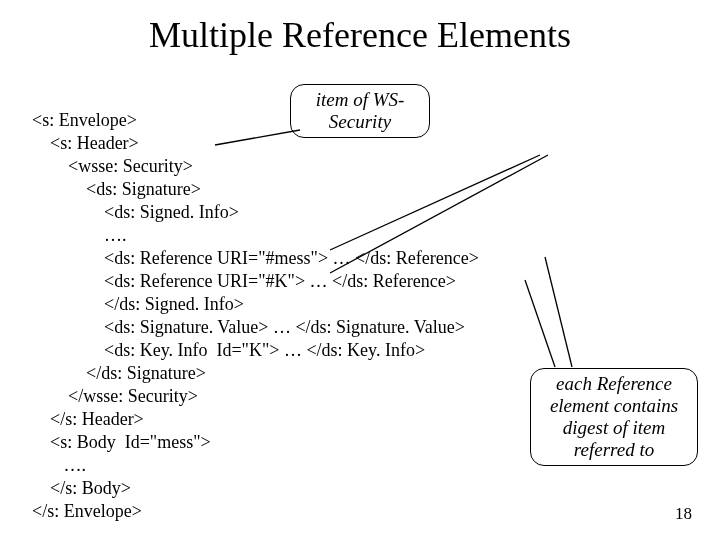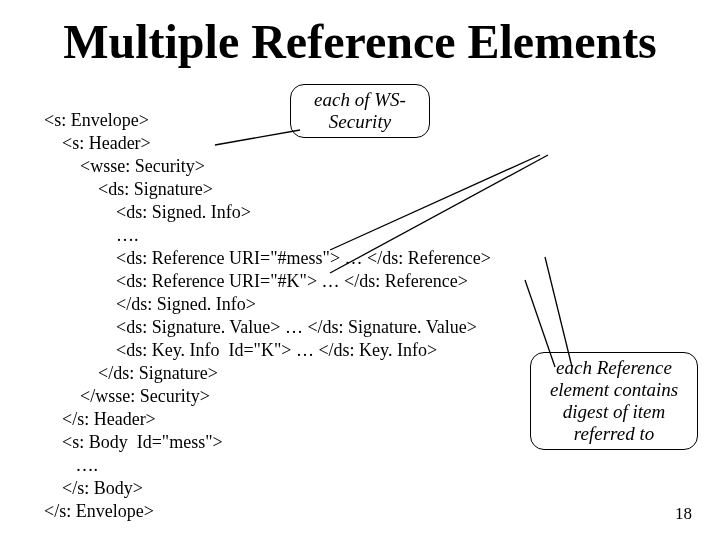--- a/index.html
+++ b/index.html
@@ -17,48 +17,47 @@
     position: relative;
     width: 720px;
     height: 540px;
   }
   .title {
     position: absolute;
     top: 14px;
     left: 0;
     width: 720px;
     text-align: center;
-    font-size: 48px;
-    font-weight: 700;
+    font-size: 36px;
+    font-weight: 400;
   }
   .code {
     position: absolute;
     left: 32px;
     top: 86px;
     font-size: 18px;
     line-height: 23px;
     white-space: pre;
     font-family: "Times New Roman", Times, serif;
-    margin-left: 12px;
   }
   .callout {
     position: absolute;
     background: #fff;
     border: 1.2px solid #000;
     border-radius: 14px;
     font-style: italic;
     font-size: 19px;
     line-height: 22px;
     text-align: center;
     padding: 4px 8px;
     box-sizing: border-box;
   }
   .c-ws   { left: 290px; top: 84px;  width: 140px; }
   .c-both { left: 495px; top: 100px; width: 178px; }
-  .c-each { left: 530px; top: 352px;  width: 168px; }
+  .c-each { left: 530px; top: 368px;  width: 168px; }
   svg.arrows {
     position: absolute;
     left: 0; top: 0;
     width: 720px; height: 540px;
     pointer-events: none;
   }
   .pagenum {
     position: absolute;
     right: 28px;
     bottom: 16px;
@@ -85,21 +84,21 @@
 <span>                &lt;ds: Signature. Value&gt; … &lt;/ds: Signature. Value&gt;</span>
 <span>                &lt;ds: Key. Info  Id="K"&gt; … &lt;/ds: Key. Info&gt;</span>
 <span>            &lt;/ds: Signature&gt;</span>
 <span>        &lt;/wsse: Security&gt;</span>
 <span>    &lt;/s: Header&gt;</span>
 <span>    &lt;s: Body  Id="mess"&gt;</span>
 <span>       …. </span>
 <span>    &lt;/s: Body&gt;</span>
 <span>&lt;/s: Envelope&gt;</span></div>
 
-  <div class="callout c-ws">each of  WS-
+  <div class="callout c-ws">item of  WS-
 Security</div>
   <div class="callout c-each">each Reference
 element contains
 digest of item
 referred to</div>
 
   <svg class="arrows">
     <line x1="300" y1="130" x2="215" y2="145" stroke="#000" stroke-width="1.3"></line>
     <line x1="540" y1="155" x2="330" y2="250" stroke="#000" stroke-width="1.3"></line>
     <line x1="548" y1="155" x2="330" y2="273" stroke="#000" stroke-width="1.3"></line>

